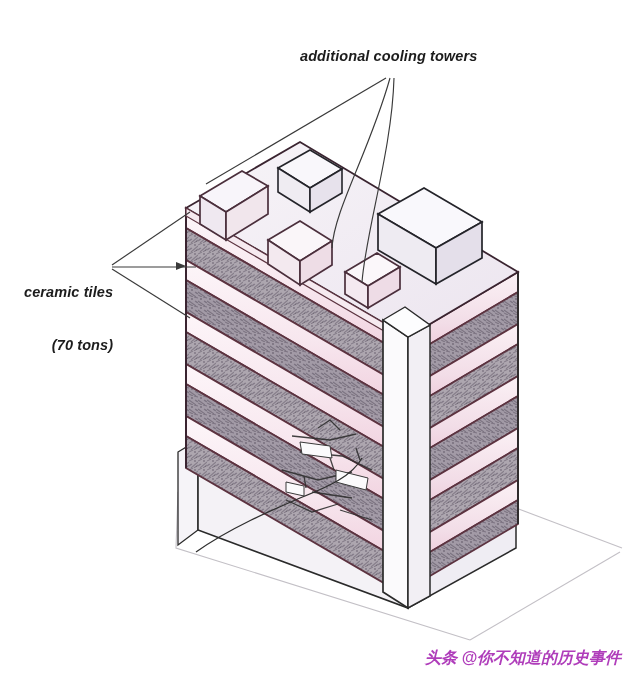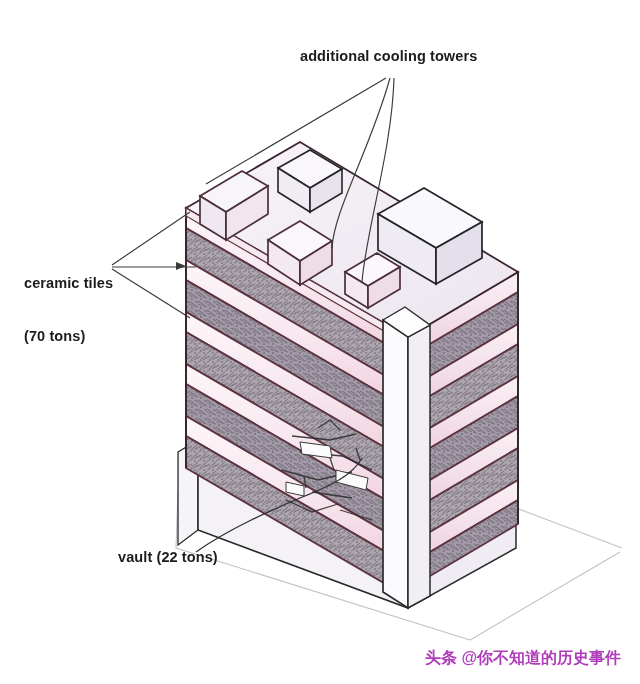--- a/index.html
+++ b/index.html
@@ -3,34 +3,34 @@
 <meta charset="utf-8">
 <style>
   html,body{margin:0;padding:0;}
   body{
     width:640px;height:684px;
     background:#ffffff;
     font-family:"Liberation Sans", sans-serif;
     overflow:hidden;
     position:relative;
   }
-  #stage{position:absolute;inset:0;width:588px;height:684px;}
+  #stage{position:absolute;inset:0;width:588px;height:684px;font-style:italic;}
   svg#scene{position:absolute;left:0;top:0;width:640px;height:684px;display:block;}
 
   .lbl{
     position:absolute;
     font-family:"Liberation Sans", sans-serif;
     font-weight:700;
     color:#1c1c1c;
     white-space:pre;
     letter-spacing:.1px;
     line-height:1.22;
   }
   #lbl-towers{left:300px;top:48px;font-size:14.5px;}
-  #lbl-tiles{left:24px;top:240px;font-size:14.5px;}
+  #lbl-tiles{left:24px;top:249px;font-size:14.5px;text-align:right;}
   #lbl-vault{left:118px;top:549px;font-size:14.5px;}
 
   #watermark{
     position:absolute;left:425px;top:648px;
     font-family:"Liberation Sans", sans-serif;
     font-size:16px;font-weight:700;
     color:#a21caf;
     white-space:pre;
     opacity:.85;
   }
@@ -208,17 +208,16 @@
 
   </svg>
 
   <div class="lbl" id="lbl-towers">additional cooling towers</div>
 
   <div class="lbl" id="lbl-tiles">
     <div>ceramic tiles</div>
     <div>(70 tons)</div>
   </div>
 
-  <div class="lbl" id="lbl-vault">vault (22 tons)</div>
 
   <div id="watermark">头条 @你不知道的历史事件</div>
 
 </div>
 
 </body></html>

